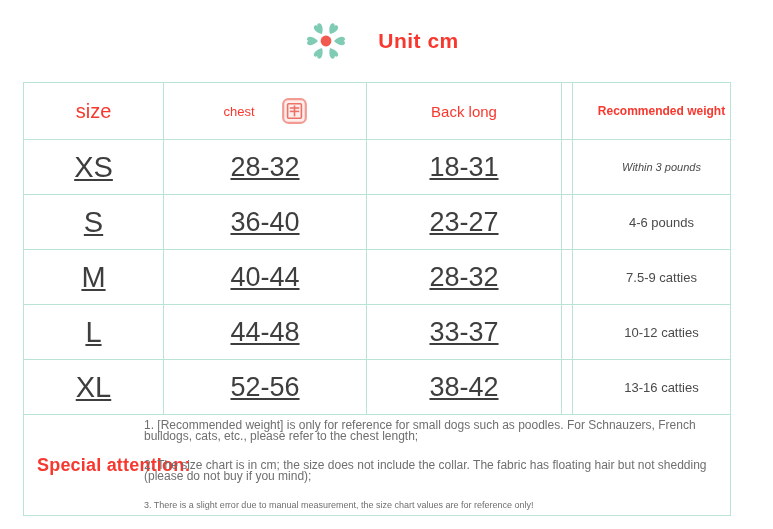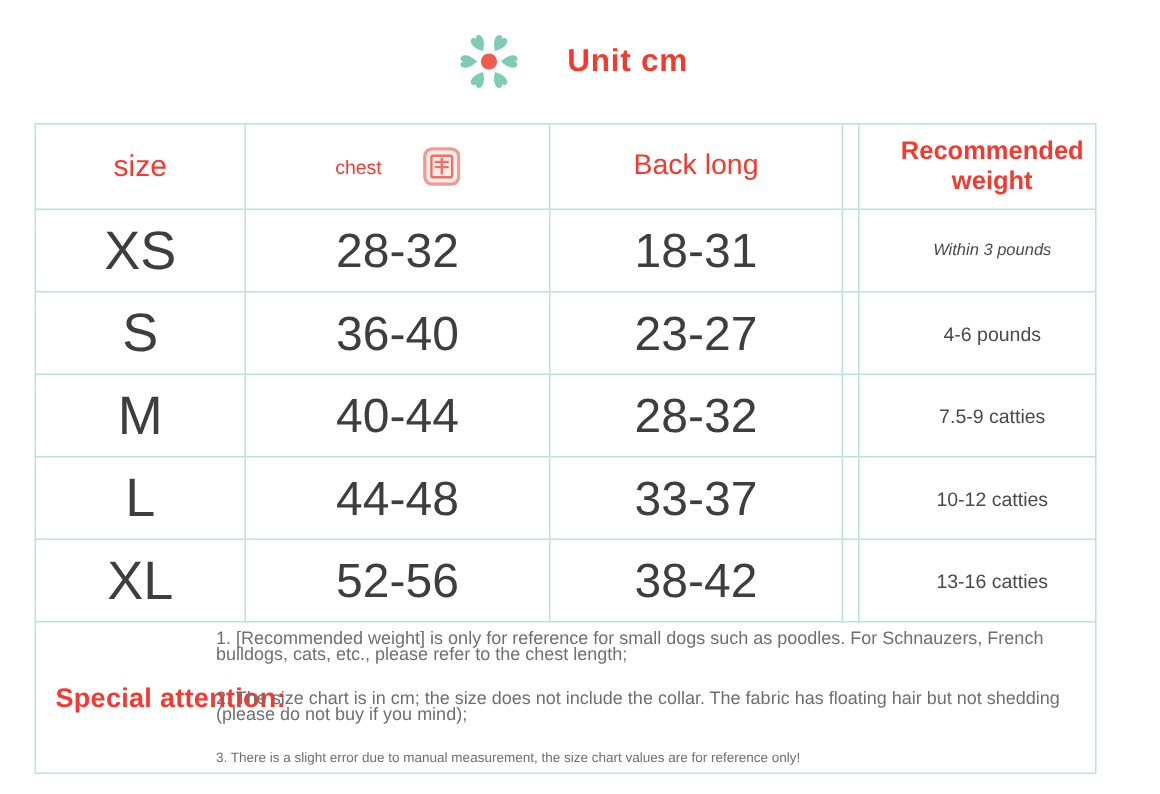--- a/index.html
+++ b/index.html
@@ -52,24 +52,24 @@
     display:flex;
     align-items:center;
     justify-content:center;
     text-align:center;
   }
   .c1,.c2,.c3{border-right:1px solid var(--green);}
   .c5{border-left:1px solid var(--green);}
   .gapcell{border:none;}
   .head .c1{color:var(--red);font-size:20px;}
   .head .c2{color:var(--red);font-size:13px;gap:20px;}
-  .head .c3{color:var(--red);font-size:19px;}
-  .head .c5{color:var(--red);font-size:17px;font-weight:700;}
-  .data .c1{color:var(--dark);font-size:36px;}
-  .data .c2,.data .c3{color:var(--dark);font-size:32px;}
+  .head .c3{color:var(--red);font-size:15px;}
+  .head .c5{color:var(--red);font-size:12px;font-weight:700;}
+  .data .c1{color:var(--dark);font-size:29px;text-decoration:underline;}
+  .data .c2,.data .c3{color:var(--dark);font-size:27px;text-decoration:underline;}
   .data .c5{color:var(--gray);font-size:13px;}
   .data.first .c5{font-size:11px;font-style:italic;}
   .stamp{
     width:25px;height:26px;
     margin-left:7px;
     flex:0 0 auto;
   }
   .notes{
     position:relative;
     height:100px;

